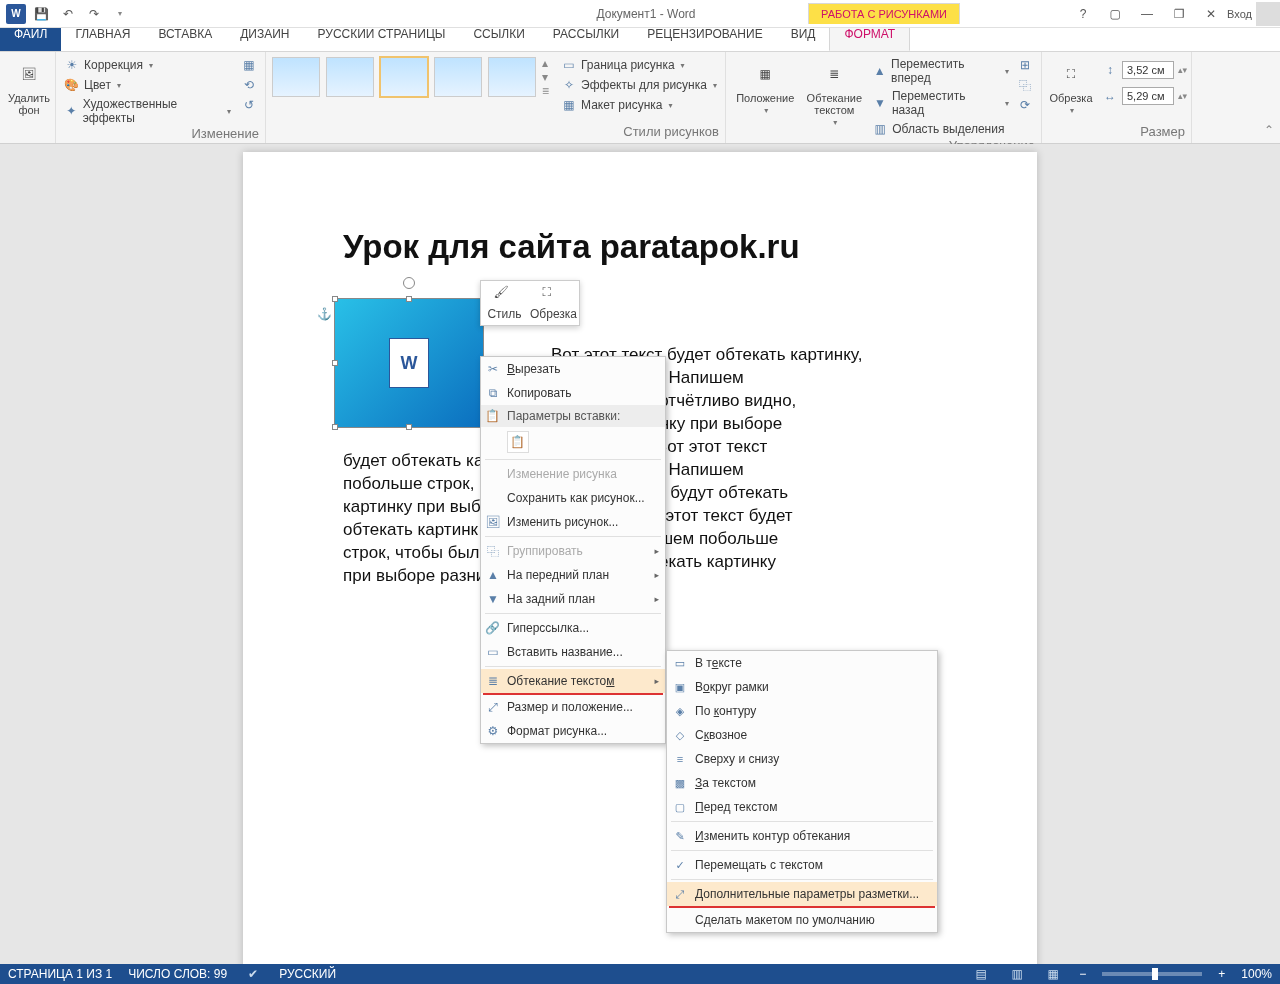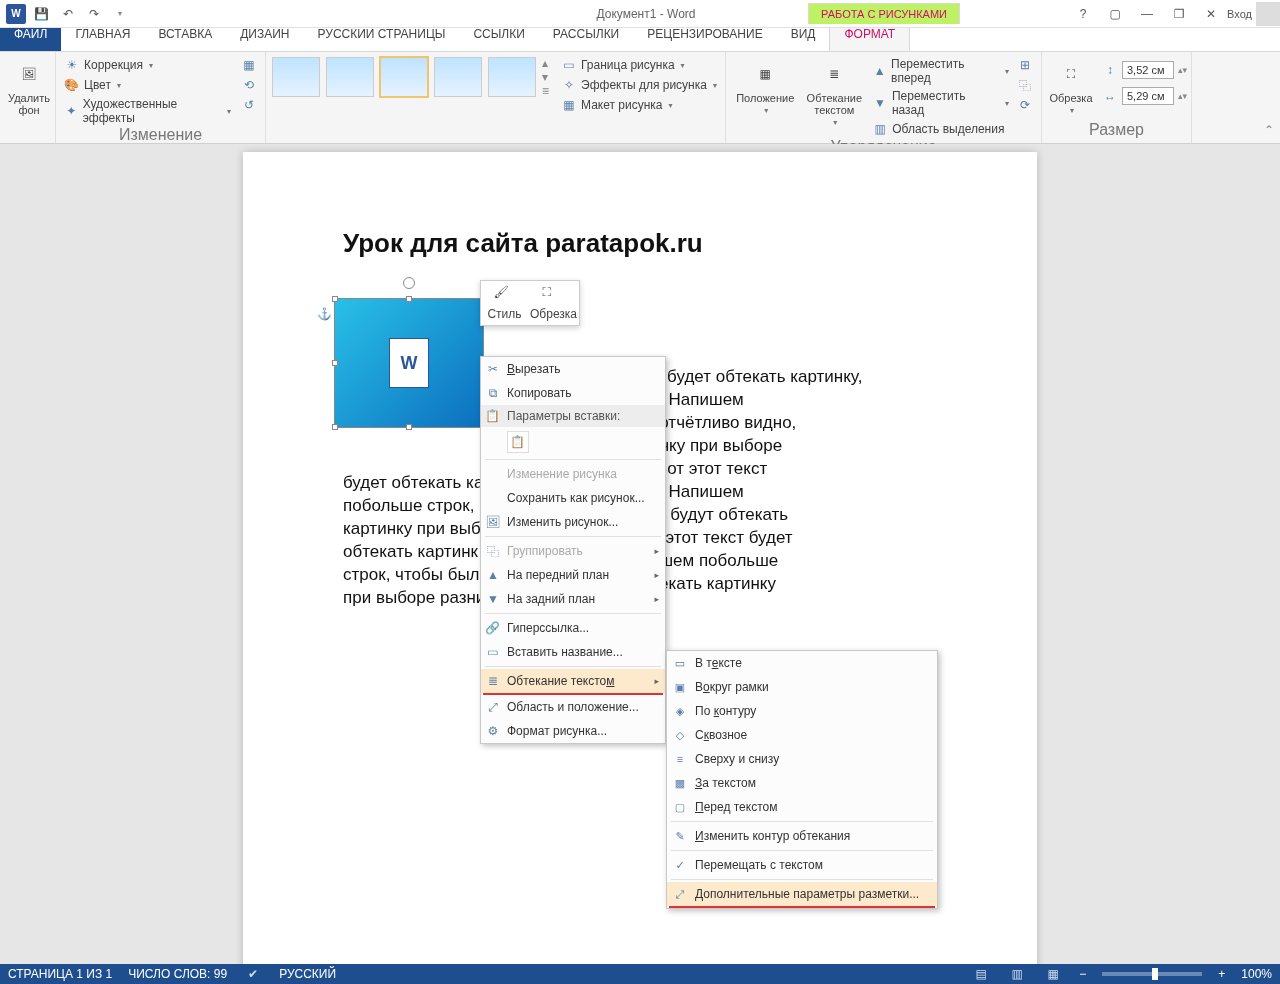--- a/index.html
+++ b/index.html
@@ -2,47 +2,47 @@
 <html><head>
 <meta charset="utf-8">
 <style>
 *{margin:0;padding:0;box-sizing:border-box;font-family:"Segoe UI",Tahoma,sans-serif;font-size:12px;-webkit-user-select:none;user-select:none}
 html,body{width:1280px;height:984px;overflow:hidden;background:#fff}
 .titlebar{height:28px;background:#fff;display:flex;align-items:center;position:relative;border-bottom:1px solid #e0e0e0}
 .qat{display:flex;align-items:center;padding-left:4px;gap:2px}
 .qat-ico{width:24px;height:24px;display:flex;align-items:center;justify-content:center;color:#555}
 .word-ico{width:20px;height:20px;background:#2b579a;color:#fff;font-weight:bold;font-size:10px;display:flex;align-items:center;justify-content:center;border-radius:2px}
 .title-center{position:absolute;left:12px;right:0;text-align:center;color:#666;font-size:12px;pointer-events:none}
-.title-context{position:absolute;right:320px;color:#ce0f69;font-size:11px;padding:4px 12px;border:1px solid #d8d8d8;border-bottom:none;background:#bef264}
+.title-context{position:absolute;right:320px;color:#ce0f69;font-size:11px;padding:4px 12px;border:1px solid #d8d8d8;border-bottom:none;background:#fde047}
 .winctrls{position:absolute;right:0;display:flex;align-items:center;gap:0}
 .winctrl{width:32px;height:24px;display:flex;align-items:center;justify-content:center;color:#555}
 .login{font-size:11px;color:#555;margin-right:4px}
 .avatar{width:24px;height:24px;background:#ddd}
 .tabs{height:24px;background:#fff;display:flex;align-items:flex-end;border-bottom:1px solid #d6d6d6}
 .tab{padding:4px 14px;color:#444;font-size:12px;height:35px;display:flex;align-items:center}
 .tab.file{background:#1e4e8e;color:#fff}
 .tab.active{border:1px solid #d6d6d6;border-bottom:1px solid #f5f5f5;background:#f5f5f5;color:#ce0f69}
 .ribbon{height:92px;background:#f5f5f5;border-bottom:1px solid #d0d0d0;display:flex;position:relative}
 .group{border-right:1px solid #e0e0e0;display:flex;flex-direction:column;padding:0 6px 2px}
 .group-body{flex:1;display:flex;align-items:flex-start;padding-top:4px}
-.group-label{text-align:center;color:#777;font-size:16px;padding-bottom:2px;position:relative}
+.group-label{text-align:right;color:#777;font-size:13px;padding-bottom:2px;position:relative}
 .bigbtn{display:flex;flex-direction:column;align-items:center;gap:2px;padding:2px 6px;color:#444;min-width:46px}
 .bigbtn .ico{width:32px;height:32px;display:flex;align-items:center;justify-content:center}
 .stylegal{display:flex;gap:6px;align-items:center}
 .styth{width:48px;height:40px;background:linear-gradient(#bfe3ff,#e6f3ff);border:1px solid #ccc}
 .styth.sel{outline:2px solid #f0c36d;outline-offset:-1px}
 .vstack{display:flex;flex-direction:column;gap:2px;color:#444}
 .vstack .row{display:flex;align-items:center;gap:4px;padding:1px 2px}
 .vstack .row .ic{width:16px;height:16px;display:flex;align-items:center;justify-content:center;color:#5a7fa8}
 .dd{color:#777;font-size:8px;margin-left:2px}
 .size-inp{width:52px;height:18px;border:1px solid #aaa;background:#fff;padding:0 4px;font-size:11px;color:#333}
 .collapse{position:absolute;right:6px;bottom:6px;color:#888}
 .workspace{position:absolute;top:144px;left:0;right:0;bottom:20px;background:#e6e6e6;display:flex;justify-content:center;overflow:hidden}
 .page{width:794px;min-height:1000px;background:#fff;margin-top:8px;box-shadow:0 0 8px rgba(0,0,0,.2);padding:76px 100px;position:relative}
-.page h1{font-size:26px;font-weight:bold;color:#111;margin-bottom:52px}
+.page h1{font-size:33px;font-weight:bold;color:#111;margin-bottom:23px}
 .doc-img{position:absolute;top:298px;left:334px;width:150px;height:130px;background:linear-gradient(135deg,#29c0e7,#0b6fbf);border:1px solid #888;display:flex;align-items:center;justify-content:center}
 .doc-img .wicon{width:40px;height:50px;background:#fff;display:flex;align-items:center;justify-content:center;color:#2b579a;font-weight:bold;font-size:18px;border:1px solid #2b579a}
 .handle{width:6px;height:6px;background:#fff;border:1px solid #888;position:absolute}
 .h-tl{top:-3px;left:-3px}.h-tr{top:-3px;right:-3px}.h-bl{bottom:-3px;left:-3px}.h-br{bottom:-3px;right:-3px}
 .h-t{top:-3px;left:50%;margin-left:-3px}.h-b{bottom:-3px;left:50%;margin-left:-3px}.h-l{left:-3px;top:50%;margin-top:-3px}.h-r{right:-3px;top:50%;margin-top:-3px}
 .rot{position:absolute;top:-22px;left:50%;margin-left:-6px;width:12px;height:12px;border:1px solid #888;border-radius:50%;background:#fff}
 .anchor{position:absolute;left:-18px;top:8px;color:#4a7ab8}
 .body-text{font-size:17px;line-height:23px;color:#111}
 .minitool{position:absolute;top:280px;left:480px;width:100px;background:#fff;border:1px solid #ccc;box-shadow:0 2px 6px rgba(0,0,0,.2);display:flex}
 .minitool .mt{flex:1;display:flex;flex-direction:column;align-items:center;padding:4px 2px;font-size:11px;color:#444}
@@ -179,20 +179,21 @@
             <span>Эффекты для рисунка</span>
             <span class="dd">▾</span>
           </div>
         <div class="row">
             <span class="ic">▦</span>
             <span>Макет рисунка</span>
             <span class="dd">▾</span>
           </div>
       </div>
     </div>
+    <div class="group-label">Стили рисунков</div>
   </div>
   <div class="group" style="width:316px">
     <div class="group-body" style="gap:4px">
       <div class="bigbtn">
           <div class="ico">▦</div>
           <span style="font-size:11px">Положение</span>
           <span class="dd">▾</span>
         </div>
       <div class="bigbtn">
           <div class="ico">≣</div>
@@ -359,21 +360,21 @@
     </div>
   <div class="sep"></div>
   <div class="mi hl">
       <span class="mic">≣</span>
       <span>Обтекание тексто<span class="ul">м</span></span>
       <span class="arr">▸</span>
     </div>
   <div class="redline"></div>
   <div class="mi">
       <span class="mic">⤢</span>
-      <span>Область и положение...</span>
+      <span>Размер и положение...</span>
     </div>
   <div class="mi">
       <span class="mic">⚙</span>
       <span>Формат рисунка...</span>
     </div>
 </div>
 
 <div class="sub">
   <div class="mi">
       <span class="mic">▭</span>
@@ -412,20 +413,23 @@
   <div class="mi">
       <span class="mic">✓</span>
       <span>Перемещать с текстом</span>
     </div>
   <div class="sep"></div>
   <div class="mi hl">
       <span class="mic">⤢</span>
       <span><span class="ul">Д</span>ополнительные параметры разметки...</span>
     </div>
   <div class="redline"></div>
+  <div class="mi">
+      <span>Сделать макетом по умолчанию</span>
+    </div>
 </div>
 
 <div class="statusbar">
   <span>СТРАНИЦА 1 ИЗ 1</span>
   <span>ЧИСЛО СЛОВ: 99</span>
   <span class="sico">✔</span>
   <span>РУССКИЙ</span>
   <div class="spacer"></div>
   <span class="sico">▤</span>
   <span class="sico">▥</span>

